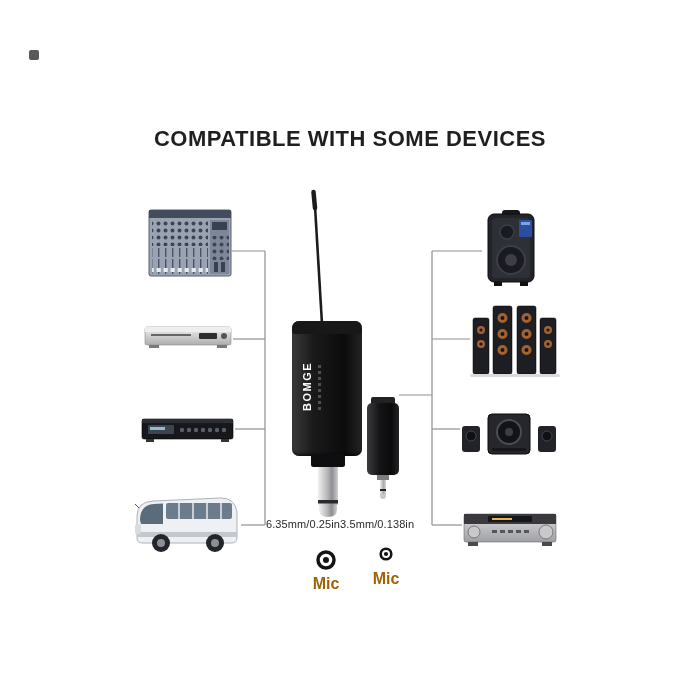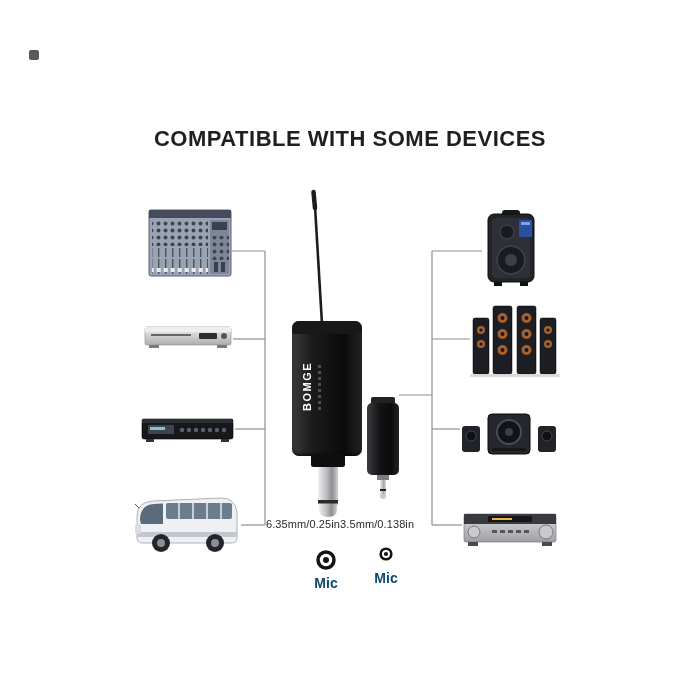--- a/index.html
+++ b/index.html
@@ -41,21 +41,21 @@
     position:absolute; left:318px; top:351px; width:3px; height:46px;
     background:repeating-linear-gradient(180deg,#6f6f6f 0 3px,transparent 3px 6px);
     opacity:.65;
   }
 
   .spec-row {
     position:absolute; left:266px; top:504px; display:flex;
     font-size:11px; color:#2a2a2a; letter-spacing:.1px;
   }
 
-  .mic-label { position:absolute; width:40px; text-align:center; font-size:14px; font-weight:700; color:#0c4a6e; }
+  .mic-label { position:absolute; width:40px; text-align:center; font-size:16px; font-weight:700; color:#a16207; }
 </style>
 </head>
 <body>
 
 <div class="canvas">
 
   <div class="artifact"></div>
 
   <div class="title">COMPATIBLE WITH SOME DEVICES</div>
 

